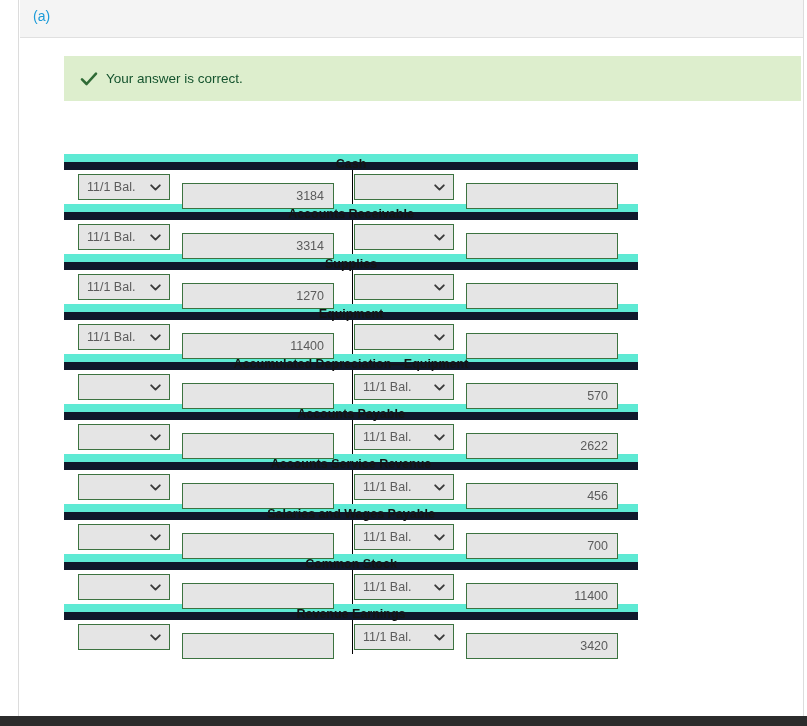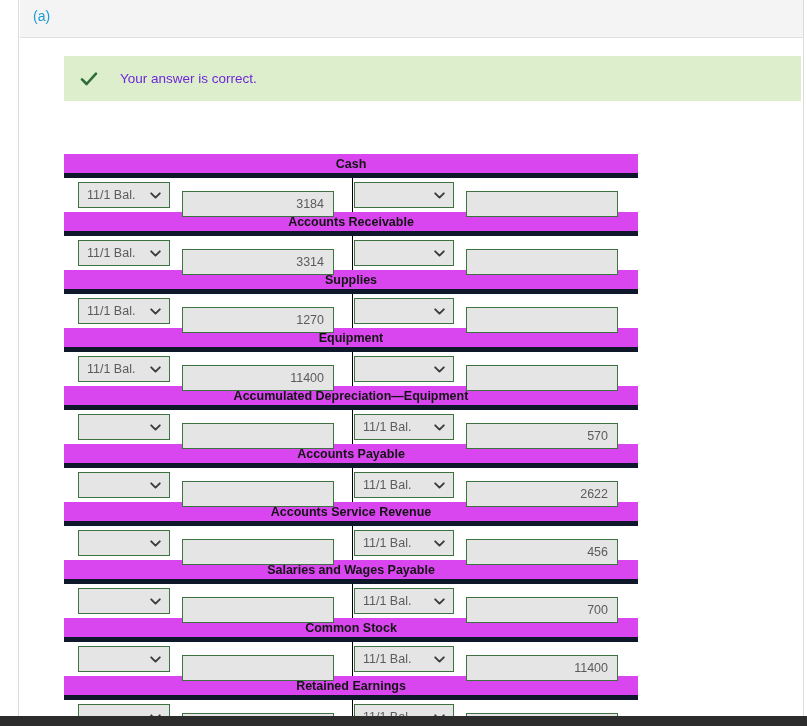--- a/index.html
+++ b/index.html
@@ -78,22 +78,22 @@
   }
   .alert-check {
     margin-left: 16px;
     width: 18px;
     height: 18px;
     color: #2f6b36;
     display: inline-block;
   }
   .alert-check svg { display: block; }
   .alert-text {
-    margin-left: 22px;
-    color: #6d28d9;
+    margin-left: 8px;
+    color: #14532d;
     font-size: 13.5px;
   }
 
   .instruction {
     position: absolute;
     left: 44px;
     top: 121px;
     font-size: 13.5px;
     color: #454545;
   }
@@ -102,24 +102,24 @@
   .ledger {
     position: absolute;
     left: 44px;
     top: 154px;
     width: 574px;
   }
 
   .acct-block { width: 574px; }
 
   .acct-title {
-    height: 24px;
+    height: 16px;
     line-height: 20px;
-    background: #d946ef;
-    border-bottom: 5px solid #0f172a;
+    background: #5eead4;
+    border-bottom: 8px solid #0f172a;
     text-align: center;
     font-weight: bold;
     font-size: 12.5px;
     color: #141414;
     box-sizing: border-box;
   }
 
   .acct-row {
     position: relative;
     height: 34px;
@@ -490,21 +490,21 @@
                   </svg>
                 </span>
               </div>
             </div>
             <div class="cell cell-amt2">
               <div class="fld amount">11400</div>
             </div>
           </div>
         </div>
         <div class="acct-block">
-          <div class="acct-title">Retained Earnings</div>
+          <div class="acct-title">Revenue Earnings</div>
           <div class="acct-row">
             <div class="cell cell-sel">
               <div class="fld select">
                 <span class="sel-val"></span>
                 <span class="chev">
                   <svg width="13" height="13" viewBox="0 0 13 13" aria-hidden="true">
                     <path d="M2.2 4.3 L6.5 8.6 L10.8 4.3" fill="none" stroke="#3b3b3b" stroke-width="1.9" stroke-linecap="round" stroke-linejoin="round"></path>
                   </svg>
                 </span>
               </div>

